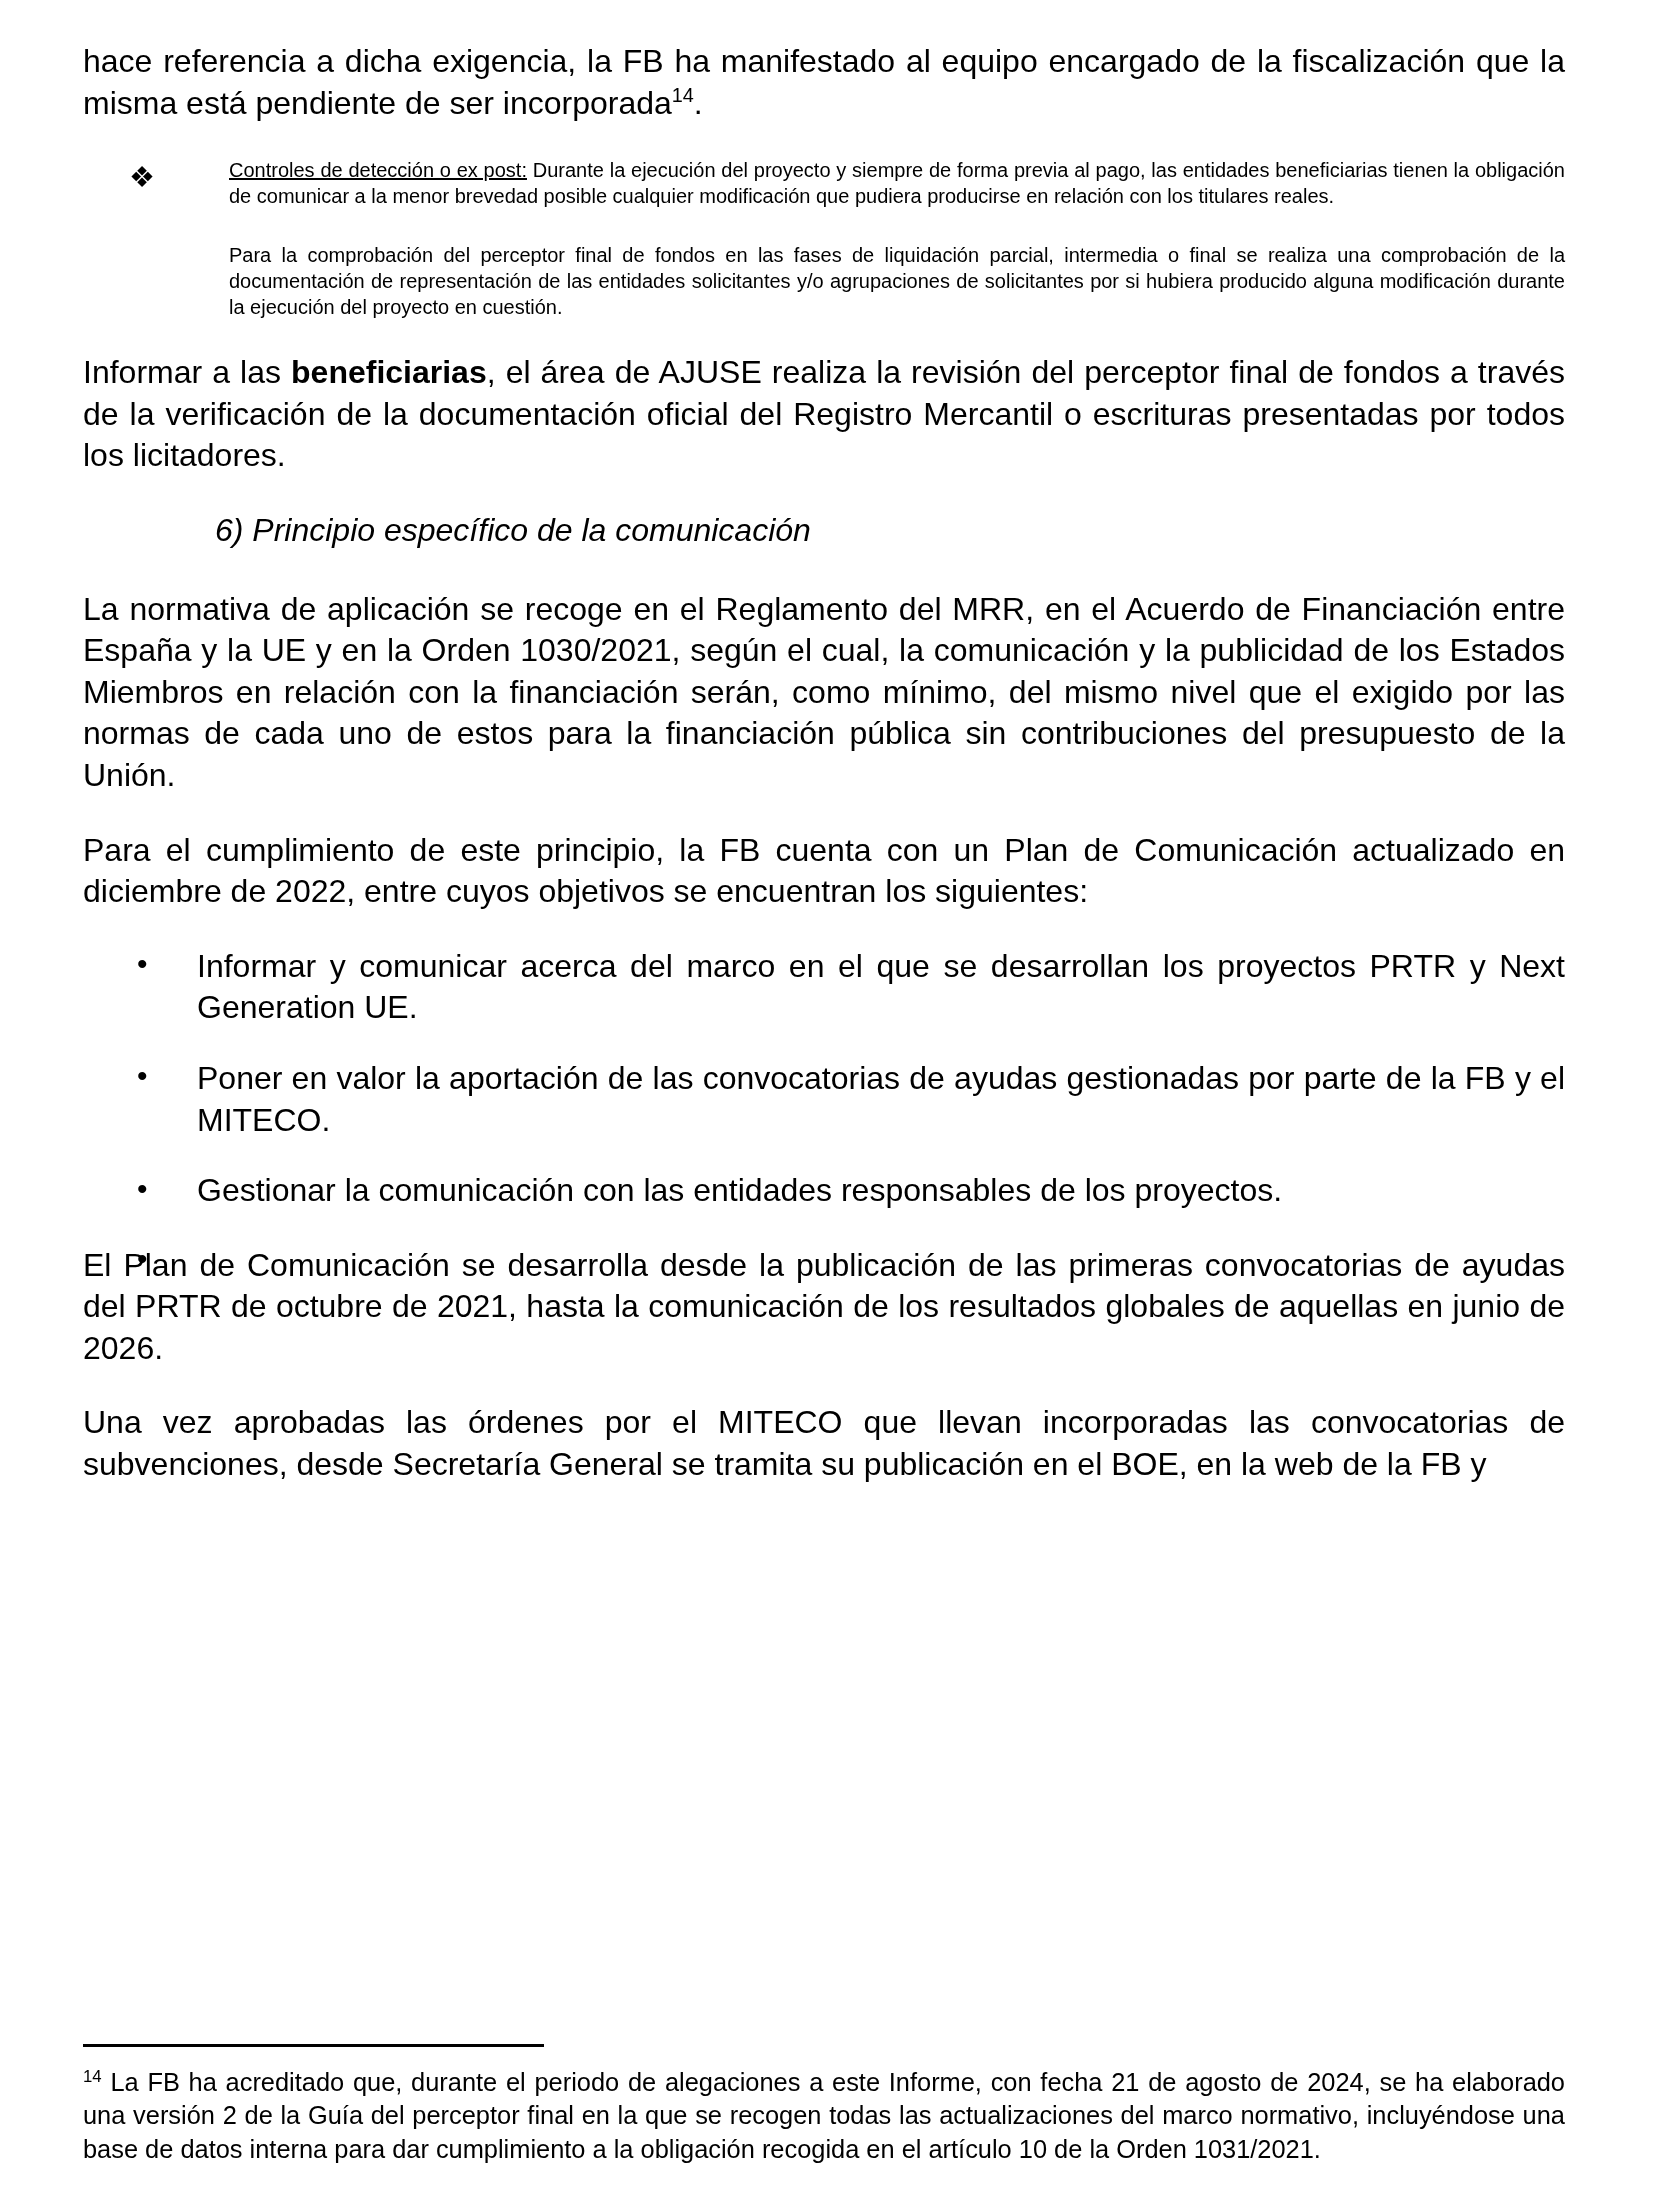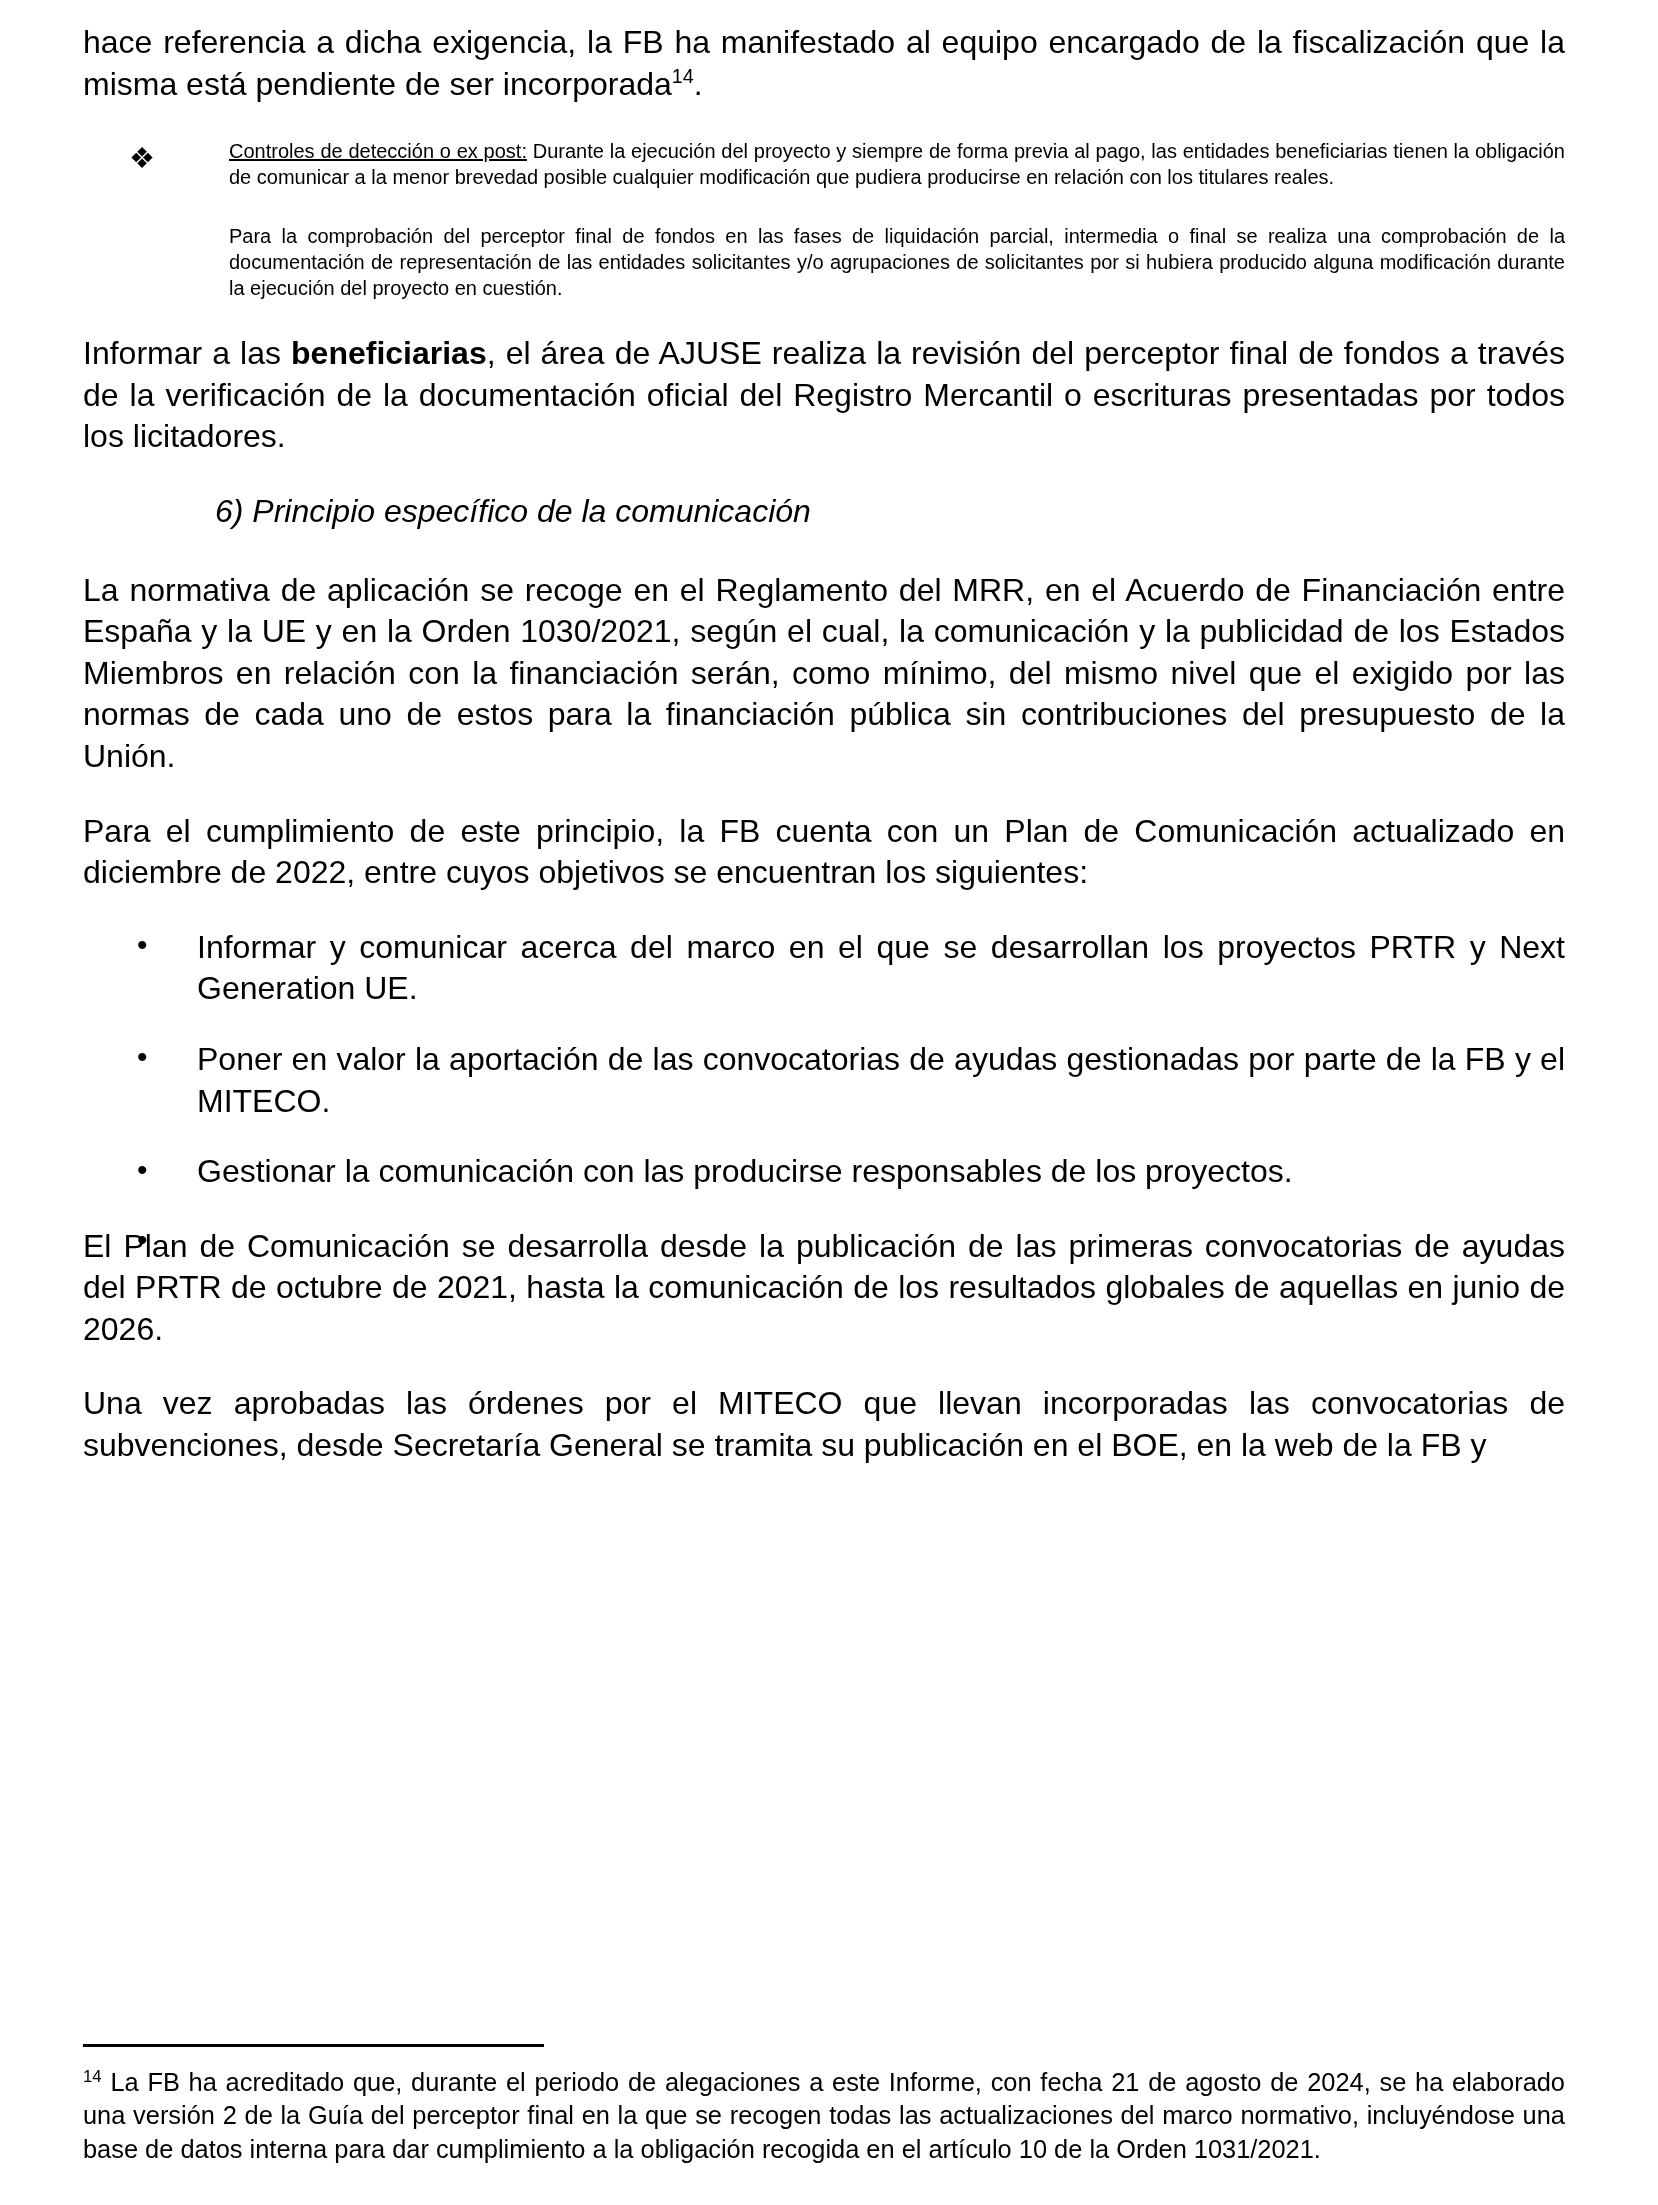--- a/index.html
+++ b/index.html
@@ -12,21 +12,21 @@
     height: 2205px;
     font-family: "Liberation Sans", sans-serif;
     color: #000000;
     -webkit-font-smoothing: antialiased;
   }
   .page {
     position: relative;
     width: 1659px;
     height: 2205px;
     box-sizing: border-box;
-    padding: 22px 94px 0 83px;
+    padding: 41px 94px 0 83px;
     background: #ffffff;
   }
   .body-col {
     width: 1482px;
   }
   p.para {
     margin: 0 0 33px 0;
     font-size: 32px;
     line-height: 1.30;
     text-align: justify;
@@ -135,21 +135,21 @@
     <div class="heading-italic"><span>6) Principio específico de la comunicación</span></div>
 
 
     <p class="para">La normativa de aplicación se recoge en el Reglamento del MRR, en el Acuerdo de Financiación entre España y la UE y en la Orden 1030/2021, según el cual, la comunicación y la publicidad de los Estados Miembros en relación con la financiación serán, como mínimo, del mismo nivel que el exigido por las normas de cada uno de estos para la financiación pública sin contribuciones del presupuesto de la Unión.</p>
 
     <p class="para">Para el cumplimiento de este principio, la FB cuenta con un Plan de Comunicación actualizado en diciembre de 2022, entre cuyos objetivos se encuentran los siguientes:</p>
 
     <ul class="dot-list">
       <li><span class="dot">•</span><span>Informar y comunicar acerca del marco en el que se desarrollan los proyectos PRTR y Next Generation UE.</span></li>
       <li><span class="dot">•</span><span>Poner en valor la aportación de las convocatorias de ayudas gestionadas por parte de la FB y el MITECO.</span></li>
-      <li><span class="dot">•</span><span>Gestionar la comunicación con las producirse responsables de los proyectos.</span></li>
+      <li><span class="dot">•</span><span>Gestionar la comunicación con las entidades responsables de los proyectos.</span></li>
       <li><span class="dot">•</span></li>
     </ul>
 
     <p class="para">El Plan de Comunicación se desarrolla desde la publicación de las primeras convocatorias de ayudas del PRTR de octubre de 2021, hasta la comunicación de los resultados globales de aquellas en junio de 2026.</p>
 
     <p class="para">Una vez aprobadas las órdenes por el MITECO que llevan incorporadas las convocatorias de subvenciones, desde Secretaría General se tramita su publicación en el BOE, en la web de la FB y</p>
 
   </div>
 
   <div class="footnote-area">

